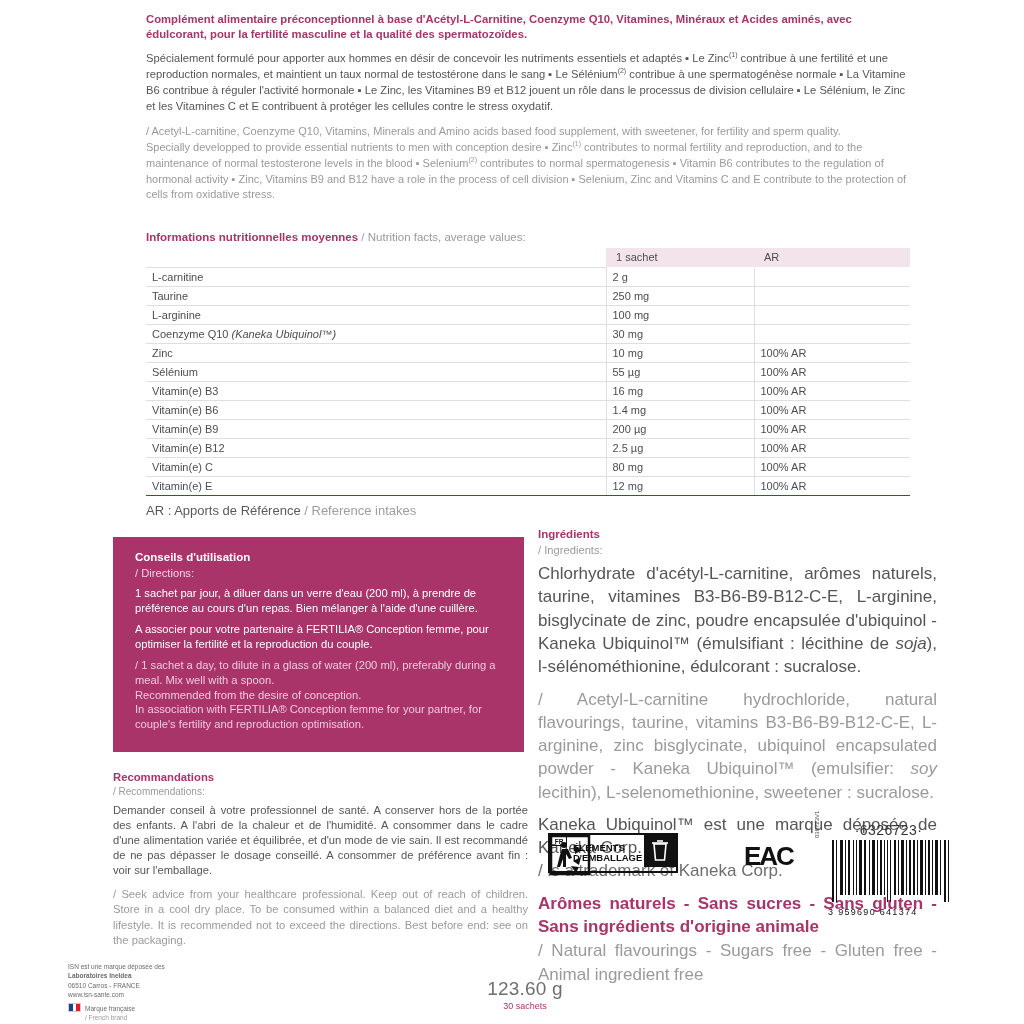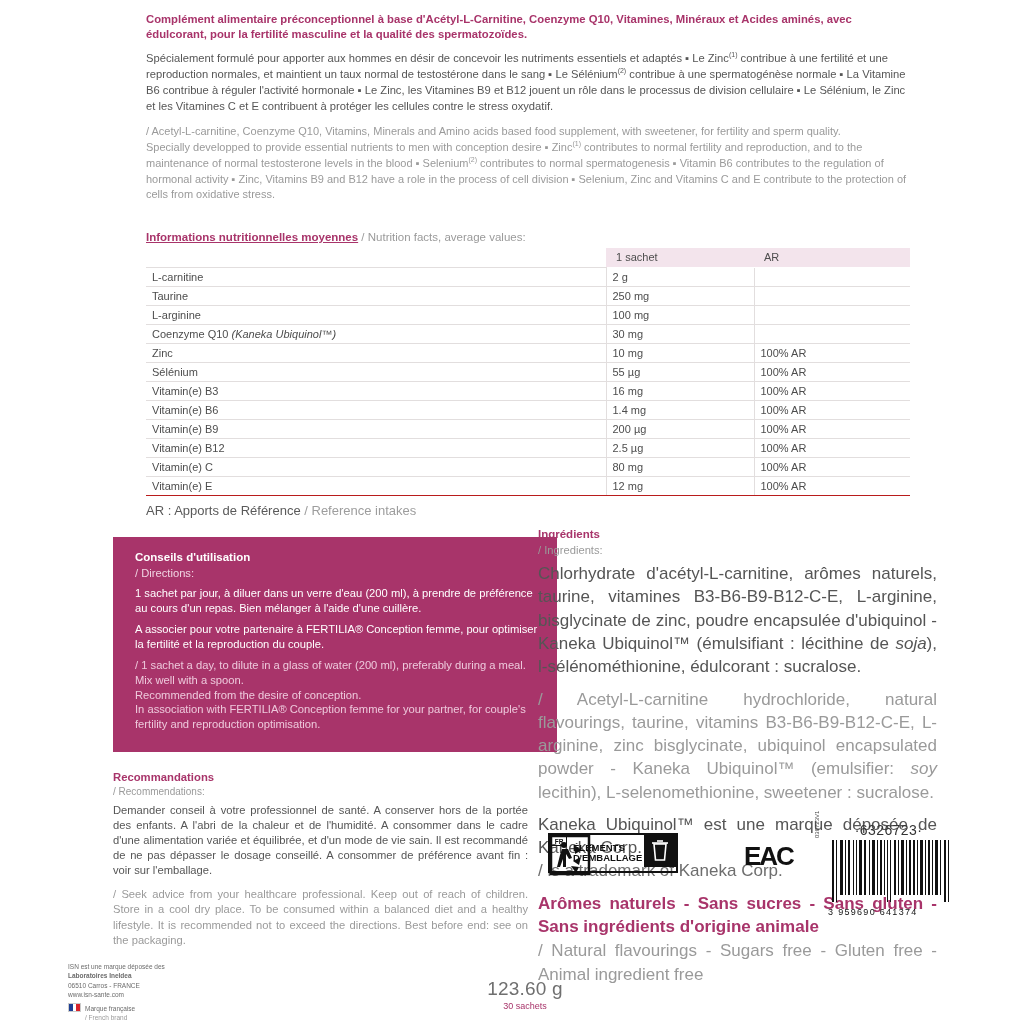--- a/index.html
+++ b/index.html
@@ -24,21 +24,21 @@
   #intro-fr {
     color:#555; font-size:11.2px; line-height:1.42; margin:0 0 9px 0;
   }
   #intro-en {
     color:#9a9a9a; font-size:11px; line-height:1.42; margin:0;
   }
   sup { font-size:7px; vertical-align:super; }
 
   
   #nutrition-title { position:absolute; left:146px; top:231px; font-size:11.5px; }
-  #nutrition-title .b { color:#a8346a; font-weight:bold;text-decoration:underline; }
+  #nutrition-title .b { color:#a8346a; font-weight:bold; }
   #nutrition-title .s { color:#9a9a9a; }
 
   table#nutrition {
     position:absolute; left:146px; top:248px; width:764px;
     border-collapse:collapse; font-size:11px;
   }
   table#nutrition th, table#nutrition td {
     padding:3px 6px; text-align:left; font-weight:normal; color:#4d4d4d;
     border-bottom:1px solid #e2dede;
     vertical-align:middle;
@@ -51,21 +51,21 @@
   table#nutrition col.c3 { width:156px; }
   table#nutrition tbody tr td:nth-child(2),
   table#nutrition tbody tr td:nth-child(3) { border-left:1px solid #e2dede; }
   table#nutrition tbody tr:last-child td { border-bottom:1px solid #b91c1c; }
   #ar-note { position:absolute; left:146px; top:503px; font-size:13px; }
   #ar-note .a { color:#5a5a5a; }
   #ar-note .b { color:#9d9d9d; }
 
   
   #advice-box {
-    position:absolute; left:113px; top:537px; width:444px; height:215px;
+    position:absolute; left:113px; top:537px; width:411px; height:215px;
     background:#a8346a; color:#fff; padding:13px 18px 10px 22px;
   }
   #advice-box .t1 { font-weight:bold; font-size:11.5px; margin:0 0 1px 0; }
   #advice-box .t2 { font-size:11.2px; margin:0 0 5px 0; color:#f0d4e2; }
   #advice-box p { margin:0 0 6px 0; font-size:11.2px; line-height:1.33; }
   #advice-box p.en { color:#eec9dc; margin-bottom:0; }
 
   
   #reco { position:absolute; left:113px; top:770px; width:415px; }
   #reco .h1 { color:#a8346a; font-weight:bold; font-size:11.3px; margin:0; }

